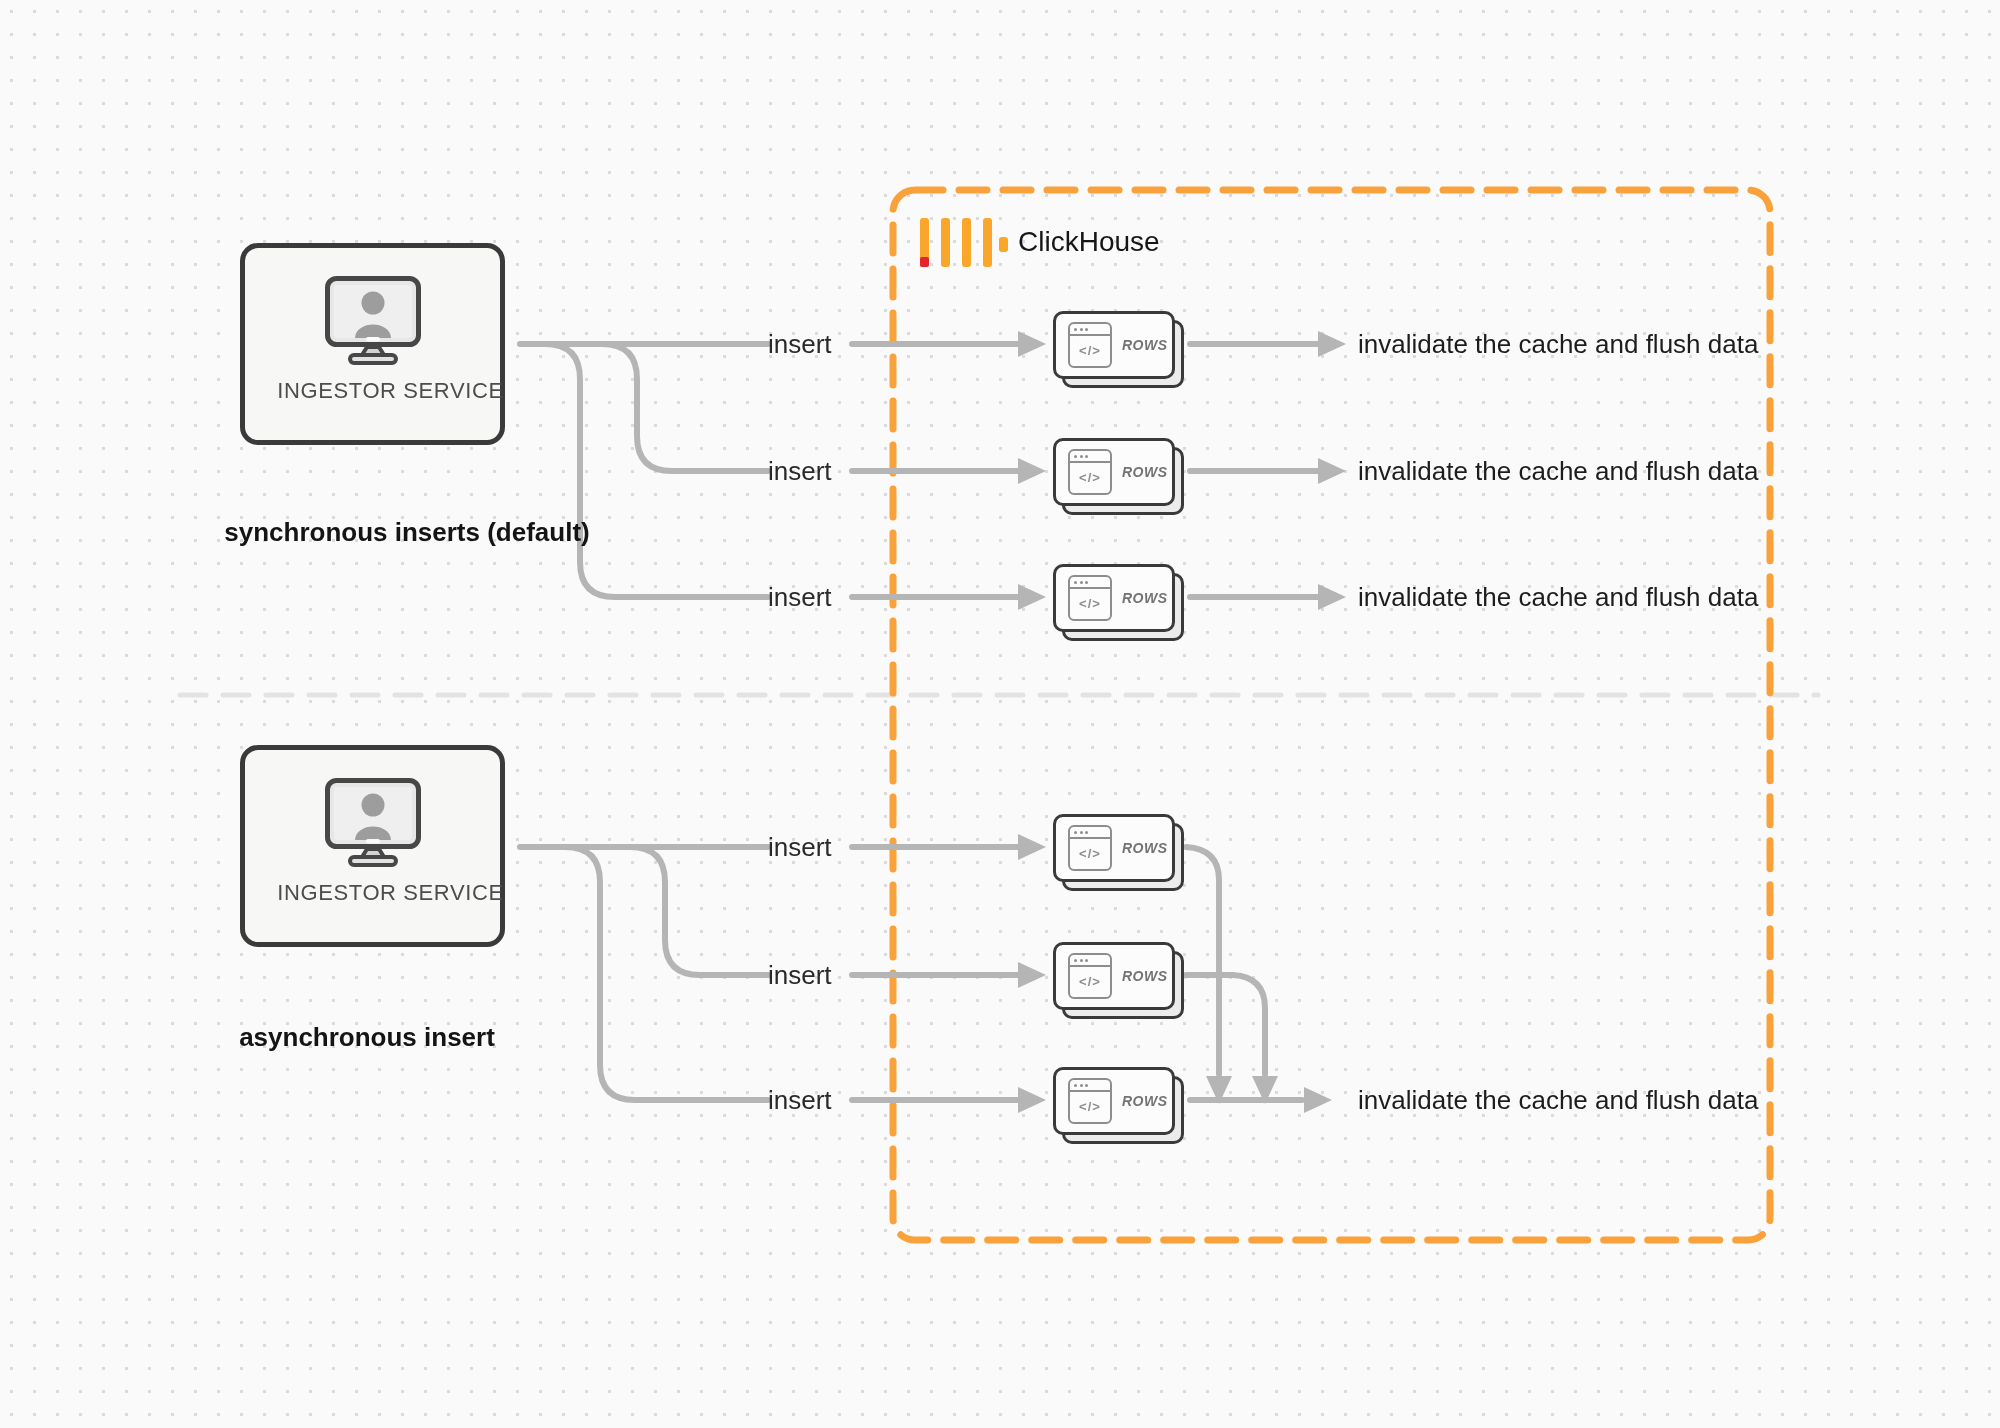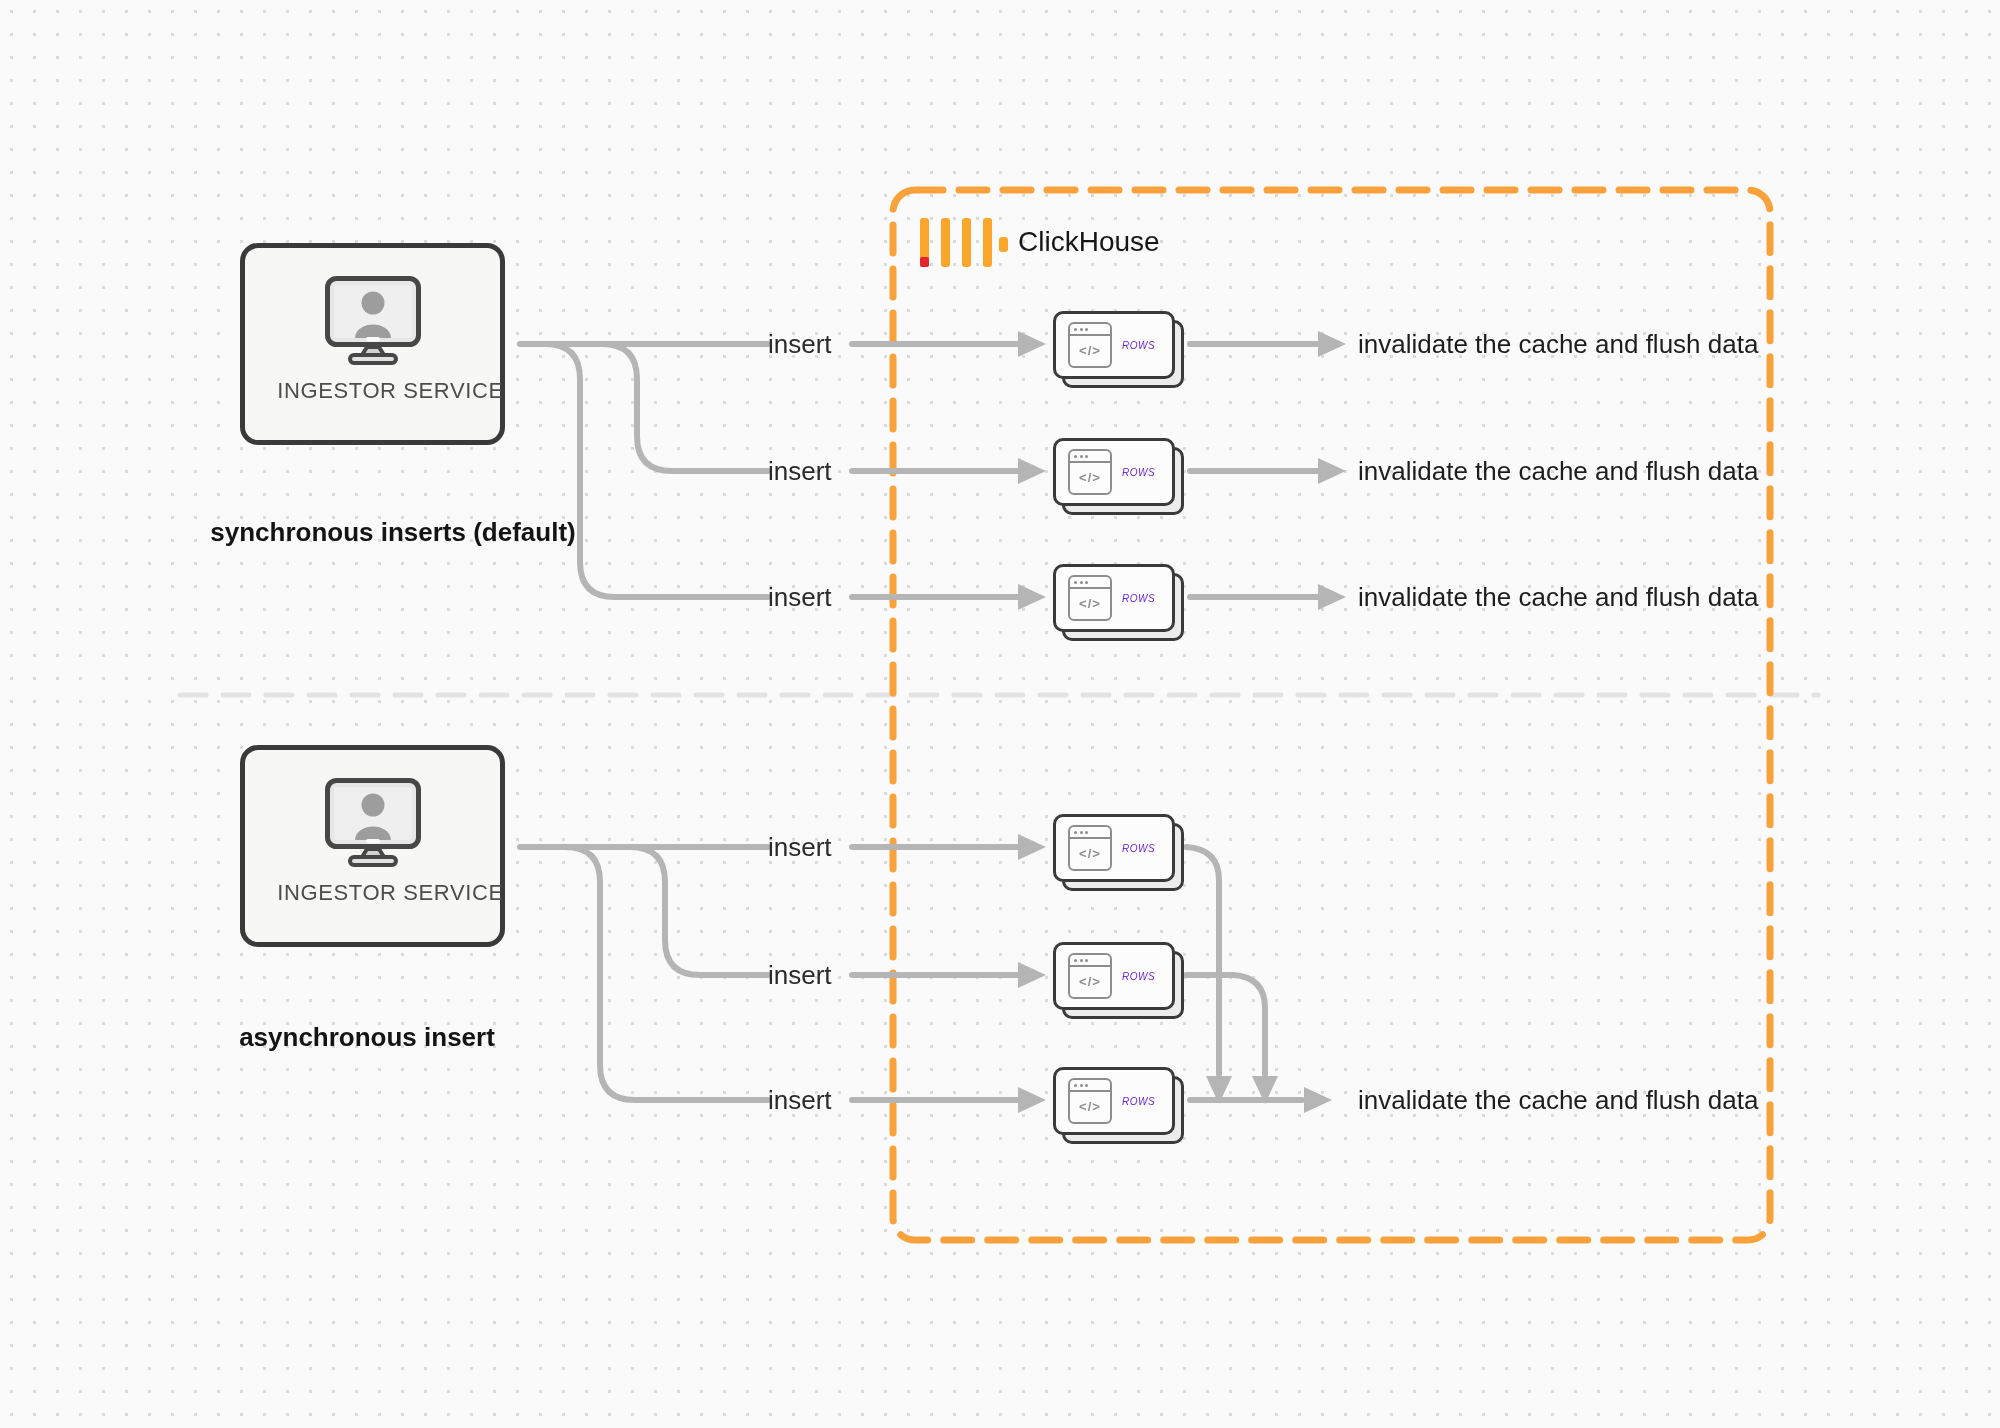--- a/index.html
+++ b/index.html
@@ -28,21 +28,21 @@
 
   
   .card-wrap{position:absolute;width:131px;height:77px;}
   .card{position:absolute;width:122px;height:68px;box-sizing:border-box;border:3px solid #3a3a3a;border-radius:10px;}
   .card.back{left:9px;top:9px;background:#ececec;}
   .card.front{left:0;top:0;background:#fcfcfc;display:flex;align-items:center;padding:0 8px 0 12px;gap:10px;}
   .browser-icon{width:44px;height:46px;box-sizing:border-box;border:2.5px solid #8d8d8d;border-radius:6px;flex:none;}
   .bi-top{height:12px;box-sizing:border-box;border-bottom:2.5px solid #8d8d8d;display:flex;align-items:center;gap:2.5px;padding-left:4px;}
   .bi-top i{width:3px;height:3px;background:#8d8d8d;border-radius:50%;}
   .bi-body{height:28px;display:flex;align-items:center;justify-content:center;color:#8d8d8d;font-size:13px;font-weight:bold;letter-spacing:1px;}
-  .card-label{font-style:italic;font-size:10px;font-weight:400;color:#6d28d9;letter-spacing:.5px;}
+  .card-label{font-style:italic;font-size:14px;font-weight:700;color:#737373;letter-spacing:.5px;}
 
   
   .ch-bars{position:absolute;left:920px;top:218px;width:90px;height:49px;}
   .ch-bar{position:absolute;top:0;width:9px;height:49px;border-radius:3px;background:#F9A62B;}
   .ch-red{position:absolute;bottom:0;left:0;width:9px;height:10px;border-radius:2px;background:#E6242B;}
   .ch-dash{position:absolute;left:79px;top:19px;width:9px;height:15px;border-radius:3px;background:#F9A62B;}
   .ch-text{position:absolute;left:1018px;top:225px;font-size:28px;line-height:34px;font-weight:500;color:#161616;white-space:nowrap;}
 </style>
 </head>
 <body>
@@ -113,21 +113,21 @@
       <rect x="9" y="9" width="78" height="53" rx="3" fill="#efefef"></rect>
       <circle cx="48" cy="27" r="11.5" fill="#9d9d9d"></circle>
       <path d="M30 62 C31 44 65 44 66 62 Z" fill="#9d9d9d"></path>
       <rect x="41" y="61" width="14" height="4.5" rx="2" fill="#fbfbfb"></rect>
       <path d="M42 71 h12 l5 8 h-22 z" fill="#d2d2d2" stroke="#474747" stroke-width="4" stroke-linejoin="round"></path>
       <rect x="25" y="79" width="46" height="8" rx="4" fill="#e2e2e2" stroke="#474747" stroke-width="4"></rect>
     </svg>
     <div class="node-label">INGESTOR SERVICE</div>
   </div>
 
-  <div class="caption" style="left:183px;top:516px;">synchronous inserts (default)</div>
+  <div class="caption" style="left:197px;top:516px;">synchronous inserts (default)</div>
   <div class="caption" style="left:157px;top:1021px;">asynchronous insert</div>
 
   <div class="ch-bars">
     <div class="ch-bar" style="left:0;">
         <div class="ch-red"></div>
       </div>
     <div class="ch-bar" style="left:21px;"></div>
     <div class="ch-bar" style="left:42px;"></div>
     <div class="ch-bar" style="left:63px;"></div>
     <div class="ch-dash"></div>

